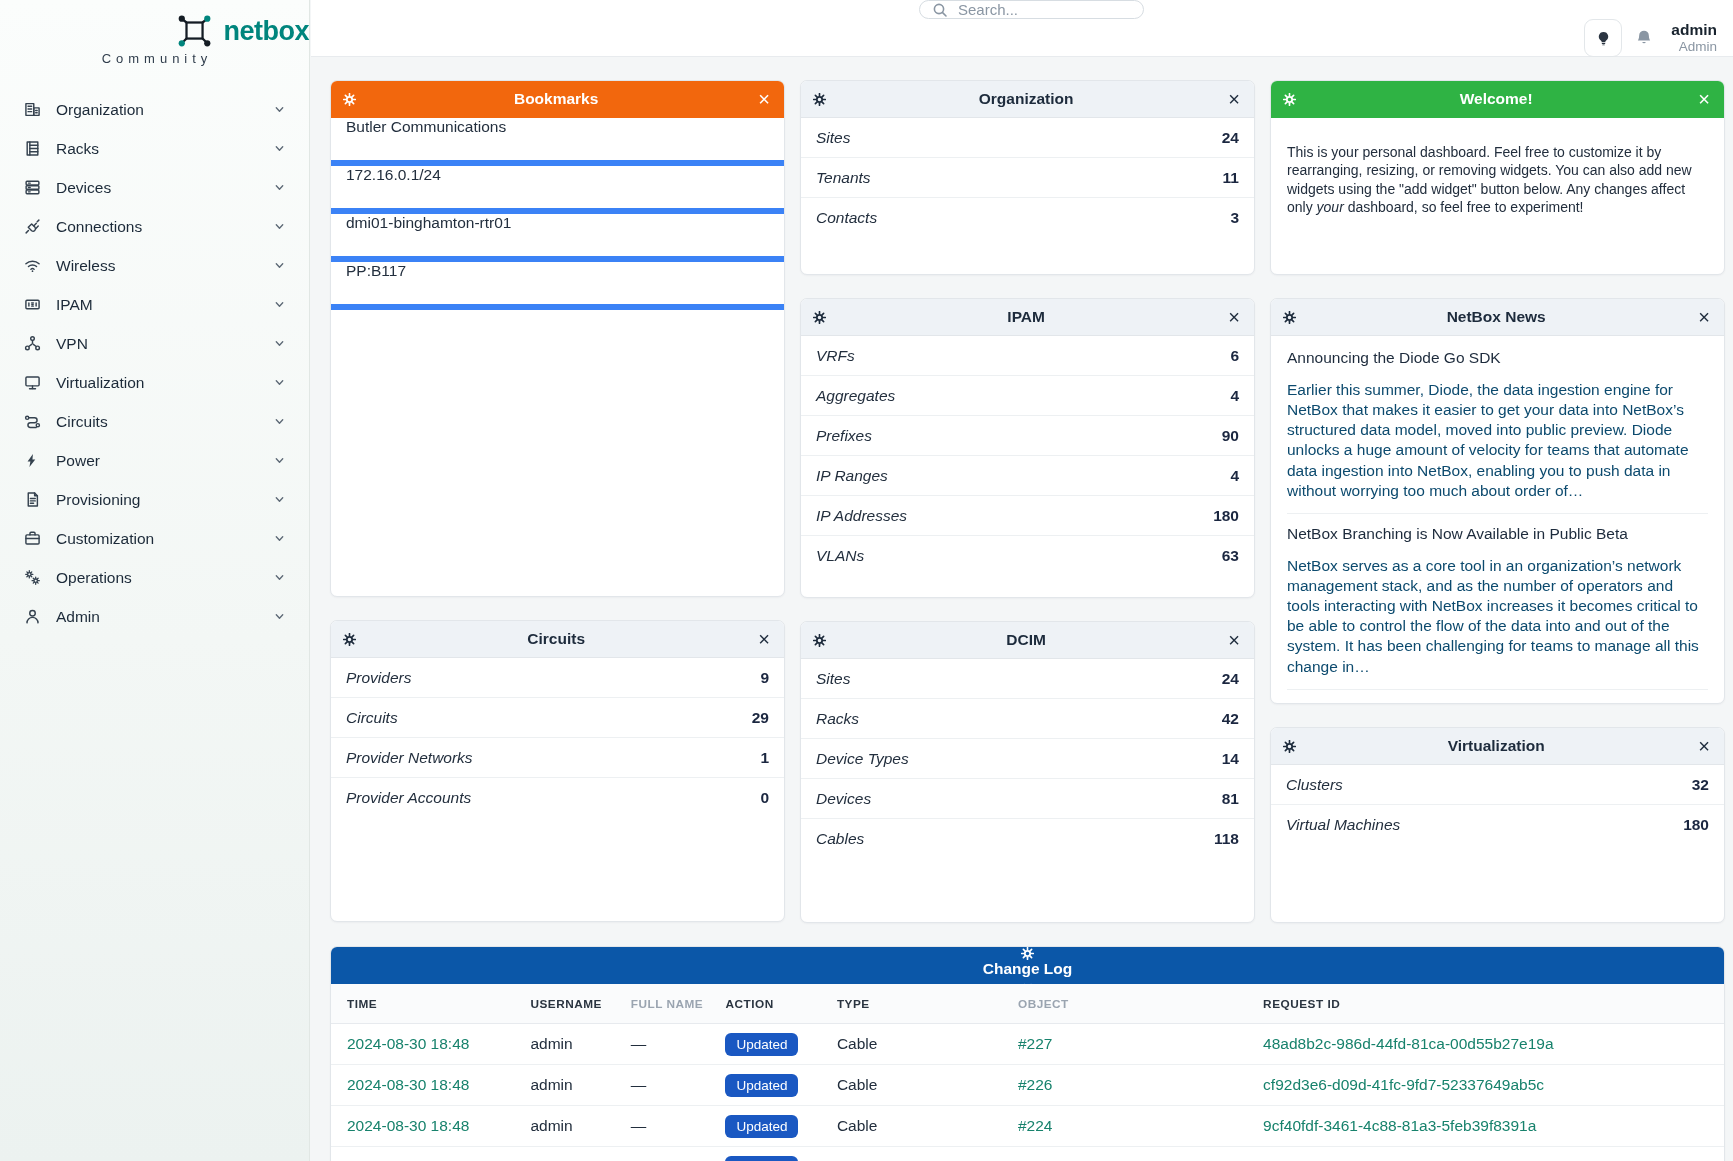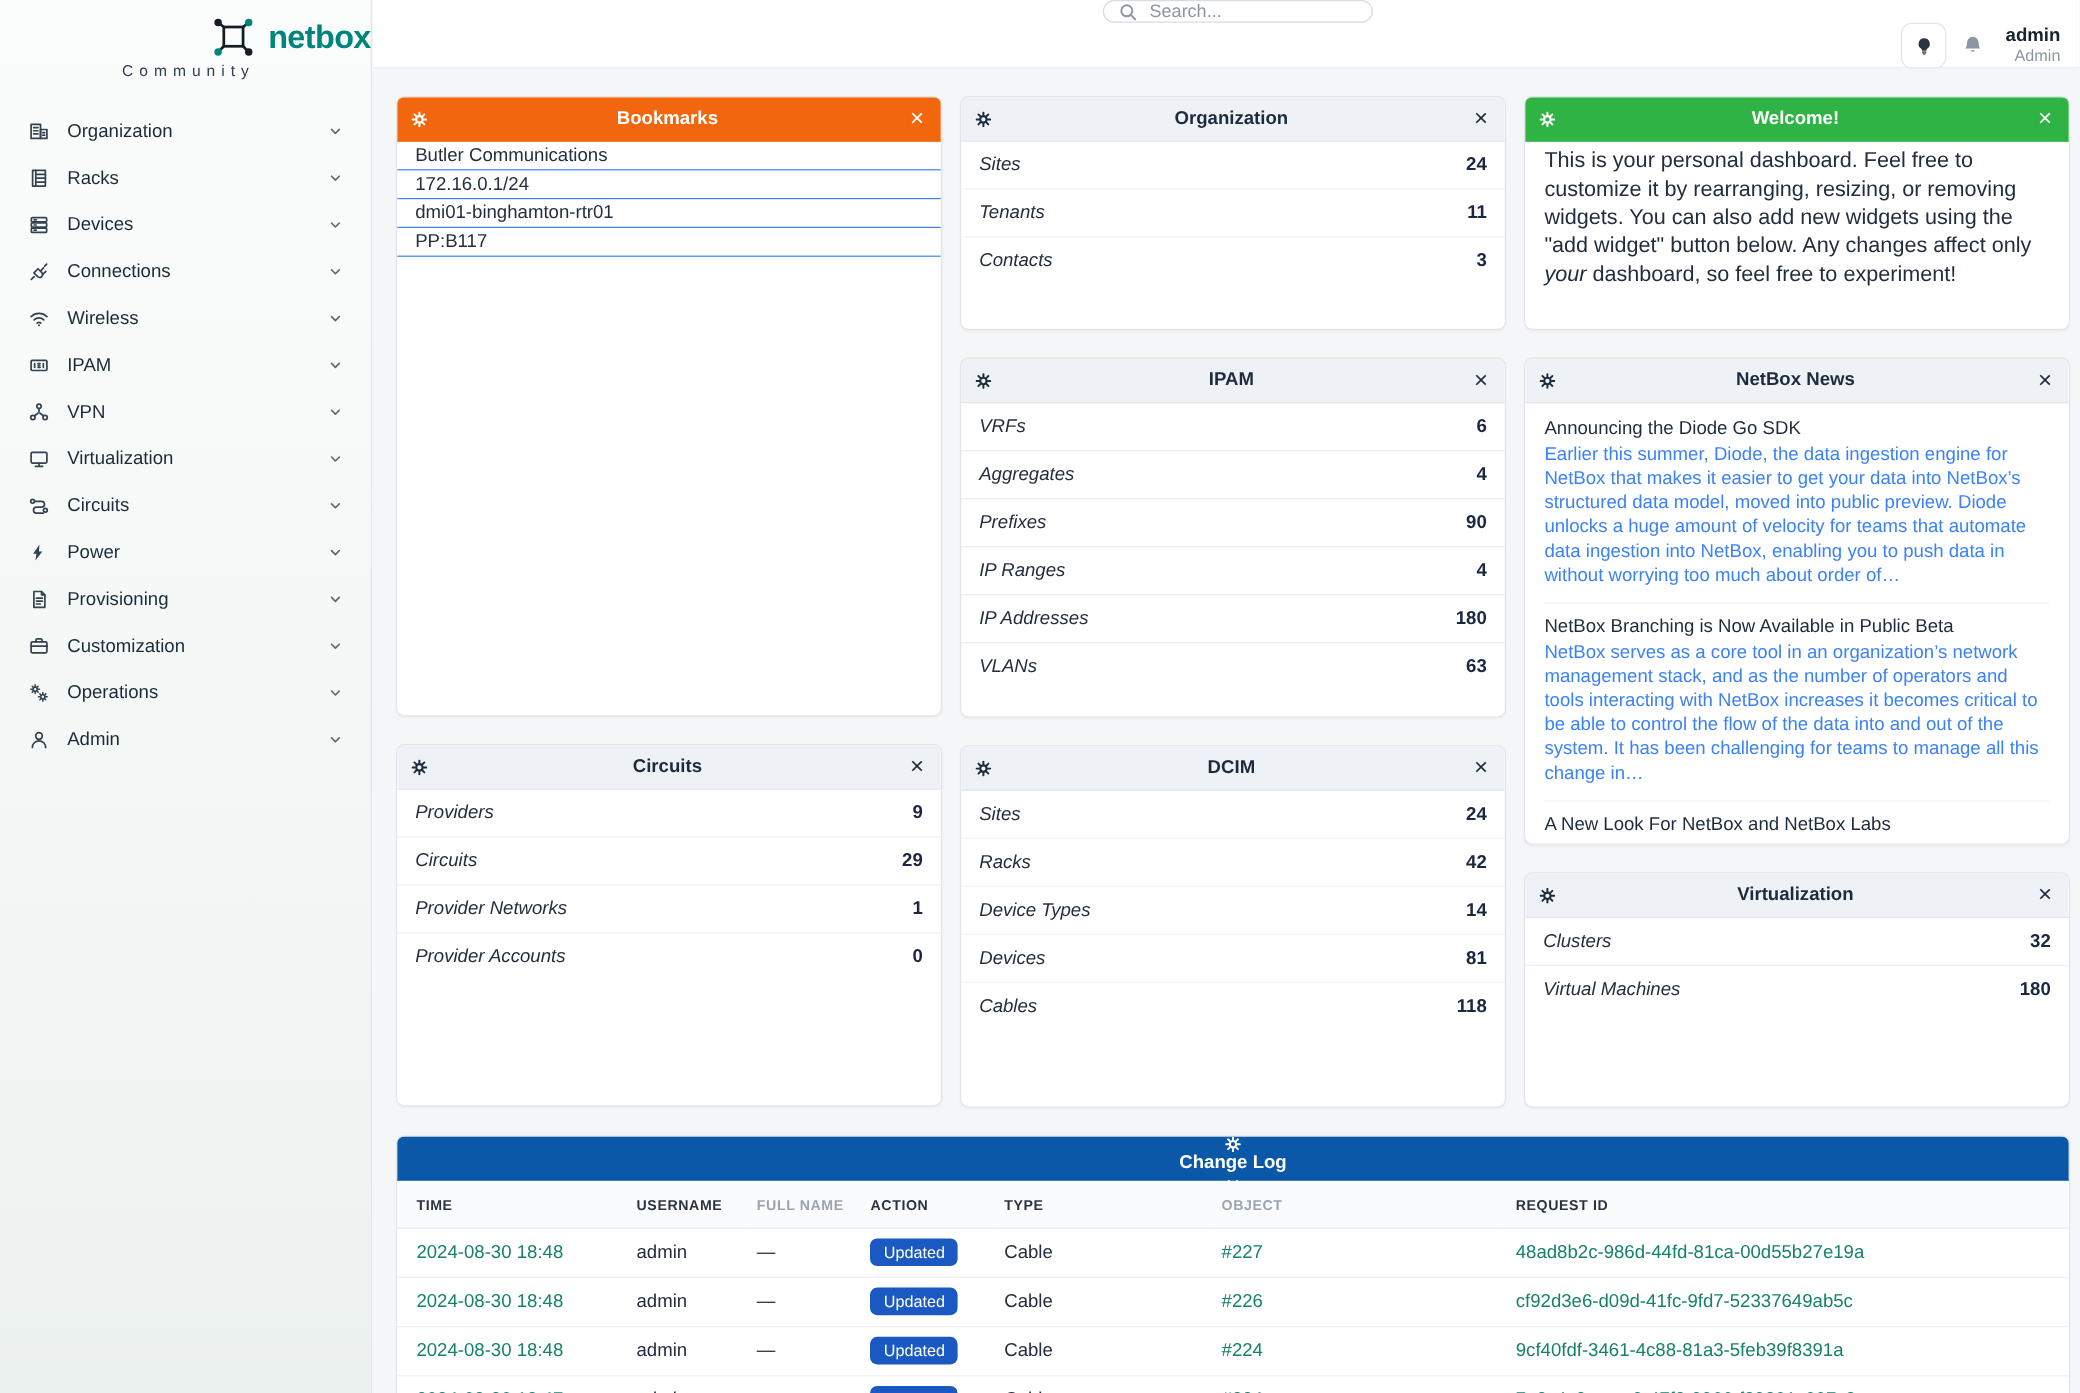--- a/index.html
+++ b/index.html
@@ -51,30 +51,30 @@
   .w-head.orange { background:var(--orange,#f2670d); color:#fff; border-bottom-color:var(--orange,#f2670d); }
   .w-head.green  { background:var(--green,#2fb344);  color:#fff; border-bottom-color:var(--green,#2fb344); }
   .w-head.blue   { background:var(--blue,#0b57a8);   color:#fff; border-bottom-color:var(--blue,#0b57a8);flex-direction:column; }
 
   .stat-row { display:flex; align-items:center; justify-content:space-between; height:40px;
     padding:0 15px; border-bottom:1px solid #edf0f2; font-size:15.5px; }
   .stat-rows > .stat-row:last-child { border-bottom:none; }
   .stat-label { color:#232f3e;font-style:italic; }
   .stat-value { color:#1b2740; font-weight:600; }
 
-  .bm-row { display:flex; align-items:center; height:24px; padding:0 15px; border-bottom:1px solid #3b82f6; }
+  .bm-row { display:flex; align-items:flex-start; height:48px; padding:0 15px; border-bottom:6px solid #3b82f6; }
   .bm-link { color:#232f3e; font-size:15.5px; }
 
-  .welcome-body { padding:4px 16px; font-size:18px; color:#222e3d; line-height:1.32; }
+  .welcome-body { padding:25px 16px; font-size:14px; color:#222e3d; line-height:1.32; }
 
   .news { padding:2px 16px; }
   .news-item { padding:11px 0 12px 0; border-bottom:1px solid #edf0f2; }
   .news-item:last-child { border-bottom:none; }
   .news-title { display:block; font-size:15.5px; color:#1d2b3c; font-weight:500; }
-  .news-body { font-size:15.5px; color:#3b82f6; line-height:1.3; margin-top:2px; }
+  .news-body { font-size:15.5px; color:#0c4a6e; line-height:1.3; margin-top:13px; }
   .news-body:empty { display:none; }
 
   
   .changelog { margin-top:23px; width:1395px; }
   .cl-table { width:100%; border-collapse:collapse; font-size:15.5px; }
   .cl-table thead th { text-align:left; font-size:11.8px; letter-spacing:0.5px; color:#2a3440;
     font-weight:bold; padding:13px 10px 12px 10px; border-bottom:1px solid #e7eaee; background:#fafbfc; }
   .cl-table thead th.muted { color:#9aa4b0; }
   .cl-table thead th:first-child, .cl-table tbody td:first-child { padding-left:16px; }
   .cl-table tbody td { padding:11px 10px; border-bottom:1px solid #edf0f2; color:#222e3d; }

